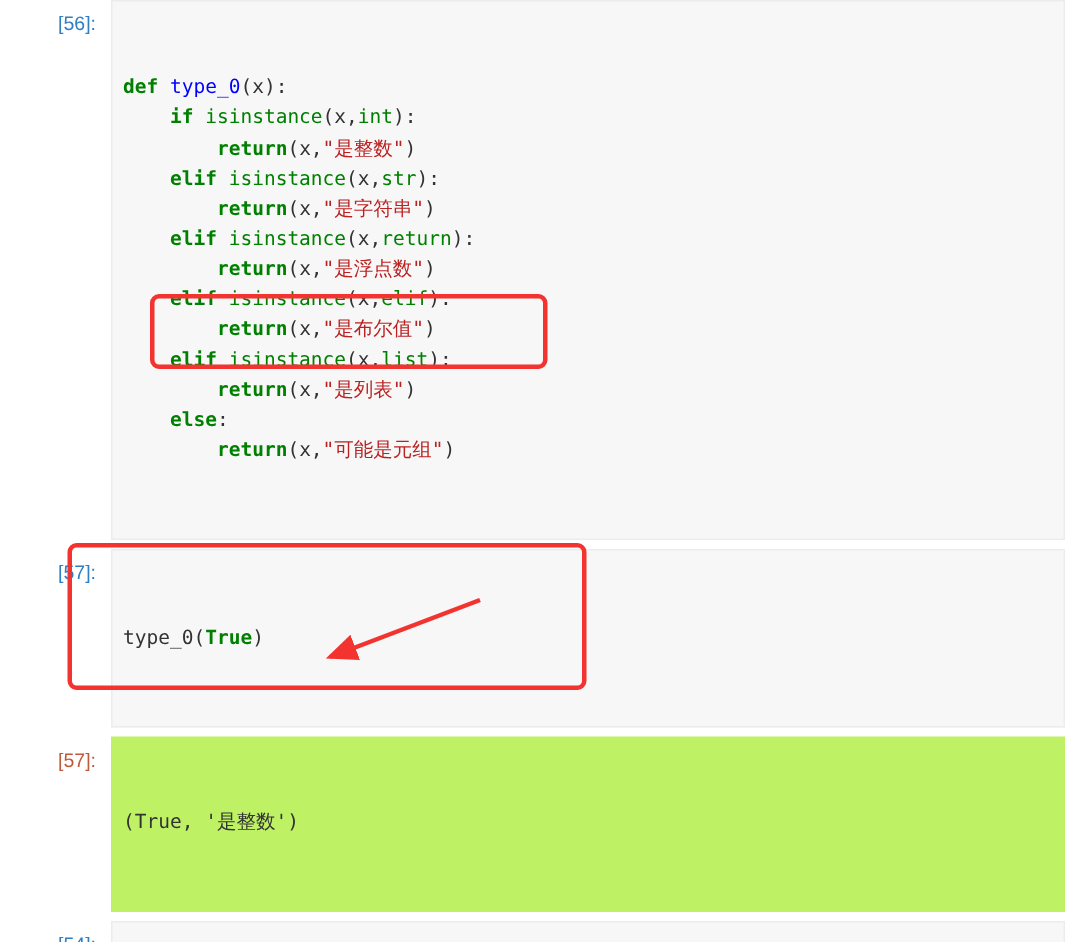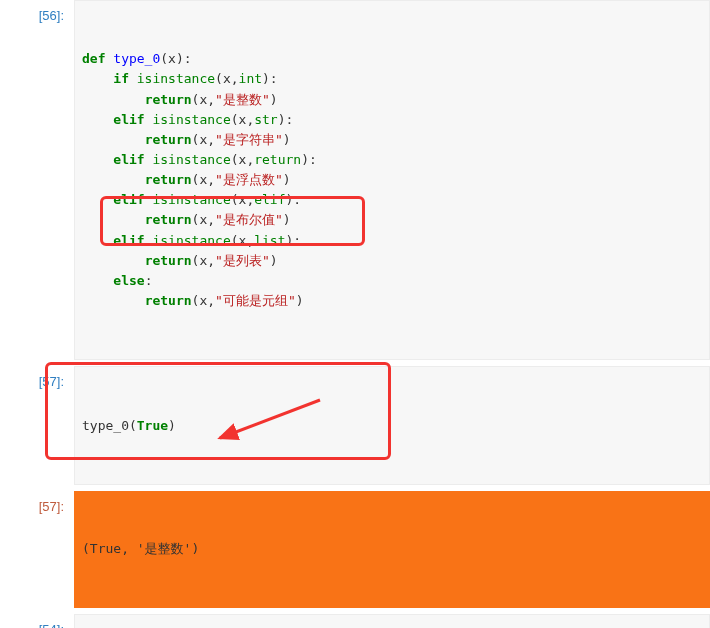--- a/index.html
+++ b/index.html
@@ -35,21 +35,21 @@
     padding: 8px 7px;
     line-height: 1.55;
     white-space: pre;
     position: relative;
   }
   .out-area {
     flex: 1;
     padding: 8px 8px;
     line-height: 1.55;
     white-space: pre;
-    background: #f97316;
+    background: #bef264;
     position: relative;
   }
   .kw { color: #008000; font-weight: bold; }
   .fn { color: #0000ff; }
   .bi { color: #008000; }
   .str { color: #ba2121; }
   .red-box {
     position: absolute;
     border: 3px solid #f2332f;
     border-radius: 6px;

